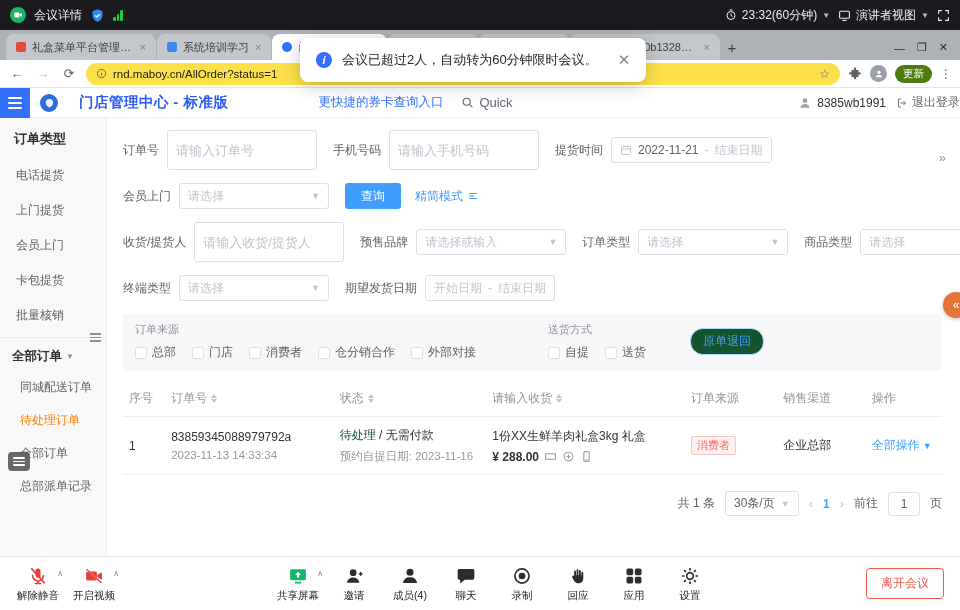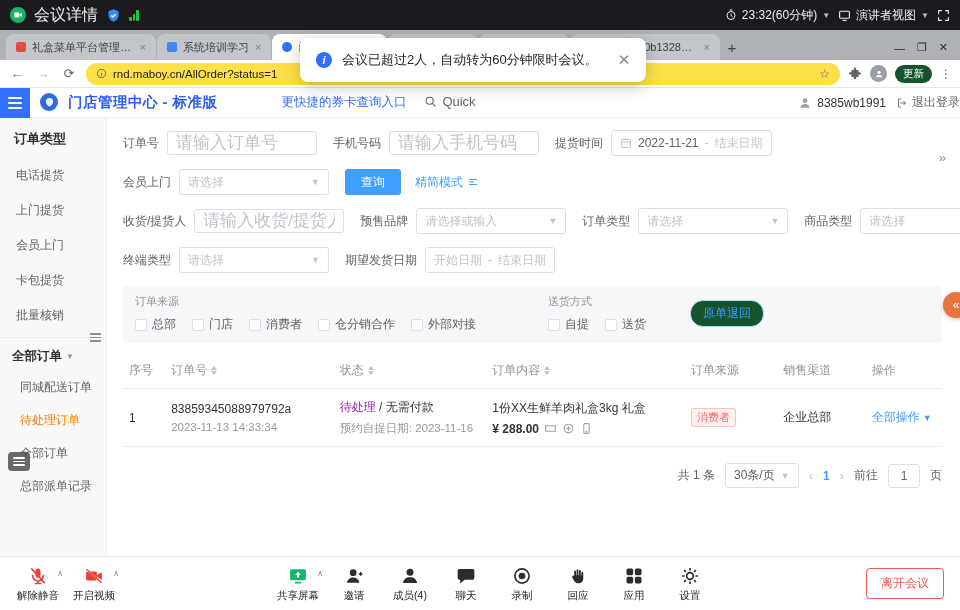--- a/index.html
+++ b/index.html
@@ -4,21 +4,21 @@
 <style>
   * { margin:0; padding:0; box-sizing:border-box; }
   html,body { width:960px; height:610px; overflow:hidden; }
   body { font-family:"Liberation Sans","DejaVu Sans",sans-serif; background:#fff; }
   .screen { position:relative; width:960px; height:610px; overflow:hidden; background:#fff; }
 
   
   .meet-topbar { position:absolute; top:0; left:0; right:0; height:30px; background:#1b1b1f; display:flex; align-items:center; padding:0 10px; color:#fff; z-index:40; }
   .mt-left { display:flex; align-items:center; gap:8px; }
   .meet-logo { width:16px; height:16px; border-radius:50%; background:#17b566; display:flex; align-items:center; justify-content:center; }
-  .mt-title { font-size:16px; color:#eee; }
+  .mt-title { font-size:12px; color:#eee; }
   .shield { width:15px; height:15px; }
   .sig { display:flex; align-items:flex-end; gap:1px; height:11px; }
   .sig i { width:2.5px; background:#23c343; display:block; border-radius:1px; }
   .mt-right { margin-left:auto; display:flex; align-items:center; gap:8px; font-size:12px; color:#eee; }
   .mt-caret { font-size:8px; color:#bbb; }
   .mt-group { display:flex; align-items:center; gap:5px; cursor:default; }
 
   
   .tabstrip { position:absolute; top:30px; left:0; right:0; height:30px; background:#aeb1b6; display:flex; align-items:flex-end; padding:0 6px; z-index:5; }
   .tab { height:26px; display:flex; align-items:center; gap:6px; padding:0 10px; font-size:11px; color:#3c4043; background:#c3c6ca; border-radius:8px 8px 0 0; margin-right:1px; max-width:150px; min-width:60px; overflow:hidden; white-space:nowrap; }
@@ -28,39 +28,39 @@
   .tab .tclose { margin-left:auto; color:#7a7d80; font-size:11px; }
   .newtab { width:22px; height:22px; display:flex; align-items:center; justify-content:center; color:#3c4043; font-size:15px; margin-bottom:2px; }
   .win-controls { margin-left:auto; display:flex; align-items:center; gap:12px; color:#2d2d2d; font-size:11px; padding:0 6px 6px 0; }
 
   .addressbar { position:absolute; top:60px; left:0; right:0; height:28px; background:#fff; display:flex; align-items:center; padding:0 8px; gap:8px; border-bottom:1px solid #e3e5e8; z-index:5; }
   .nav-ic { font-size:13px; color:#5f6368; width:18px; text-align:center; }
   .nav-ic.dis { color:#c0c3c6; }
   .urlbox { flex:1; height:22px; background:#fde047; border-radius:12px; display:flex; align-items:center; gap:6px; padding:0 10px; font-size:11.5px; color:#202124; }
   .urlbox .star { margin-left:auto; color:#5f6368; font-size:12px; }
   .ab-right { display:flex; align-items:center; gap:8px; }
-  .update-pill { background:#14532d; color:#fff; font-size:10.5px; border-radius:9px; padding:2px 8px; }
+  .update-pill { background:#4d7c0f; color:#fff; font-size:10.5px; border-radius:9px; padding:2px 8px; }
   .avatar-sm { width:17px; height:17px; border-radius:50%; background:#9aa0a6; display:flex; align-items:center; justify-content:center; color:#fff; font-size:10px; }
   .kebab { color:#5f6368; font-size:12px; }
 
   
   .toast { position:absolute; top:38px; left:50%; transform:translateX(-52%); background:#fff; border-radius:8px; box-shadow:0 4px 18px rgba(0,0,0,.22); height:44px; display:flex; align-items:center; gap:10px; padding:0 16px; z-index:60; white-space:nowrap; }
   .toast-info { width:16px; height:16px; border-radius:50%; background:#3370ff; color:#fff; font-size:11px; display:flex; align-items:center; justify-content:center; font-style:italic; font-weight:bold; }
   .toast-text { font-size:13px; color:#26262b; }
   .toast-close { color:#86868b; font-size:15px; margin-left:10px; }
 
   
   .site { position:absolute; top:88px; left:0; right:0; bottom:54px; display:flex; flex-direction:column; background:#fff; }
   .site-header { height:30px; display:flex; align-items:center; background:#fff; border-bottom:1px solid #f0f0f0; flex:none; }
   .burger { width:30px; height:30px; background:#3370ff; display:flex; flex-direction:column; align-items:center; justify-content:center; gap:3px; flex:none; }
   .burger i { width:14px; height:2px; background:#fff; display:block; border-radius:1px; }
-  .brand { display:flex; align-items:flex-start; gap:10px; margin-left:10px; }
+  .brand { display:flex; align-items:flex-end; gap:21px; margin-left:10px; }
   .brand-logo { width:18px; height:18px; border-radius:50%; background:#2d6cdf; color:#fff; font-size:10px; display:flex; align-items:center; justify-content:center; }
   .brand-name { font-size:14.5px; font-weight:bold; color:#2d5cf6; letter-spacing:.5px; }
-  .hd-center { display:flex; align-items:flex-start; gap:18px; margin-left:64px; }
+  .hd-center { display:flex; align-items:center; gap:18px; margin-left:90px; }
   .quick-link { color:#3370ff; font-size:12.5px; }
   .quick-search { display:flex; align-items:center; gap:5px; color:#5f6672; font-size:13px; }
   .hd-right { margin-left:auto; display:flex; align-items:center; gap:10px; }
   .user { display:flex; align-items:center; gap:5px; font-size:12px; color:#333; }
   .logout { display:flex; align-items:center; gap:4px; font-size:12px; color:#666; }
 
   .site-body { flex:1; display:flex; overflow:hidden; }
 
   
   .sidebar { width:107px; flex:none; background:#f8f8f9; border-right:1px solid #efefef; font-size:12px; color:#606266; position:relative; }
@@ -69,21 +69,21 @@
   .sb-group { display:flex; align-items:center; gap:4px; padding:10px 12px 6px; font-size:12.5px; font-weight:bold; color:#303133; border-top:1px solid #ececec; margin-top:4px; }
   .sb-caret { font-size:8px; color:#909399; }
   .sb-sub { padding:8px 10px 8px 20px; font-size:12px; display:flex; align-items:center; }
   .sb-sub.active { color:#ff7d00; }
 
   
   .main { flex:1; background:#fff; padding:12px 18px 0 16px; overflow:hidden; position:relative; }
   .frow { display:flex; align-items:center; margin-bottom:13px; }
   .fgroup { display:flex; align-items:center; margin-right:16px; }
   .flabel { font-size:12px; color:#606266; margin-right:8px; white-space:nowrap; }
-  .tin { width:150px; height:24px; border:1px solid #dcdfe6; border-radius:3px; padding:0 8px; font-size:17px; color:#606266; outline:none; font-family:inherit; }
+  .tin { width:150px; height:40px; border:1px solid #dcdfe6; border-radius:3px; padding:0 8px; font-size:13px; color:#606266; outline:none; font-family:inherit; }
   .tin::placeholder { color:#c0c4cc; }
   .sel { width:150px; height:26px; border:1px solid #dcdfe6; border-radius:3px; padding:0 8px; font-size:12px; color:#c0c4cc; display:flex; align-items:center; justify-content:space-between; background:#fff; }
   .sel .v { color:#c0c4cc; }
   .sel .caret { color:#c0c4cc; font-size:9px; }
   .drange { height:26px; border:1px solid #dcdfe6; border-radius:3px; display:flex; align-items:center; gap:6px; padding:0 8px; font-size:12px; }
   .dval { color:#606266; }
   .dph { color:#c0c4cc; }
   .btn-primary { height:26px; background:#409eff; color:#fff; border:none; border-radius:3px; font-size:12px; padding:0 16px; margin-right:14px; font-family:inherit; }
   .simple-mode { display:flex; align-items:center; gap:4px; color:#409eff; font-size:12px; }
 
@@ -96,21 +96,21 @@
 
   table.grid { width:100%; border-collapse:collapse; font-size:12px; table-layout:fixed; }
   .grid th { text-align:left; color:#909399; font-weight:normal; padding:9px 6px; border-bottom:1px solid #ebeef5; }
   .grid td { padding:10px 6px; border-bottom:1px solid #ebeef5; vertical-align:middle; color:#333; }
   .th-in { display:flex; align-items:center; gap:4px; }
   .sortws { display:inline-flex; flex-direction:column; gap:1px; }
   .sortws i { width:0; height:0; border-left:3.5px solid transparent; border-right:3.5px solid transparent; display:block; }
   .sortws .up { border-bottom:4px solid #c0c4cc; }
   .sortws .dn { border-top:4px solid #c0c4cc; }
   .sub-gray { color:#999; font-size:11.5px; margin-top:5px; }
-  .st-orange { color:#a21caf; }
+  .st-orange { color:#14532d; }
   .price-line { display:flex; align-items:center; gap:5px; margin-top:5px; }
   .price { font-weight:bold; color:#333; }
   .mini-ic { width:13px; height:13px; color:#9aa0a6; }
   .tag-red { display:inline-block; color:#f56c6c; background:#fef0f0; border:1px solid #fbc4c4; border-radius:2px; padding:1px 5px; font-size:11px; }
   .link-blue { color:#409eff; display:inline-flex; align-items:center; gap:3px; }
 
   .pager { display:flex; align-items:center; justify-content:flex-end; gap:10px; margin-top:16px; font-size:12px; color:#606266; }
   .psize { border:1px solid #dcdfe6; border-radius:3px; padding:3px 8px; display:flex; align-items:center; gap:6px; color:#606266; }
   .pav { color:#c0c4cc; font-size:13px; }
   .pnum { color:#409eff; font-weight:bold; }
@@ -474,21 +474,21 @@
                   <span class="th-in">
                     <span>状态</span>
                     <span class="sortws">
                       <i class="up"></i>
                       <i class="dn"></i>
                     </span>
                   </span>
                 </th>
               <th>
                   <span class="th-in">
-                    <span>订单内容</span>
+                    <span>请输入收货</span>
                     <span class="sortws">
                       <i class="up"></i>
                       <i class="dn"></i>
                     </span>
                   </span>
                 </th>
               <th>订单来源</th>
               <th>销售渠道</th>
               <th>操作</th>
             </tr>

